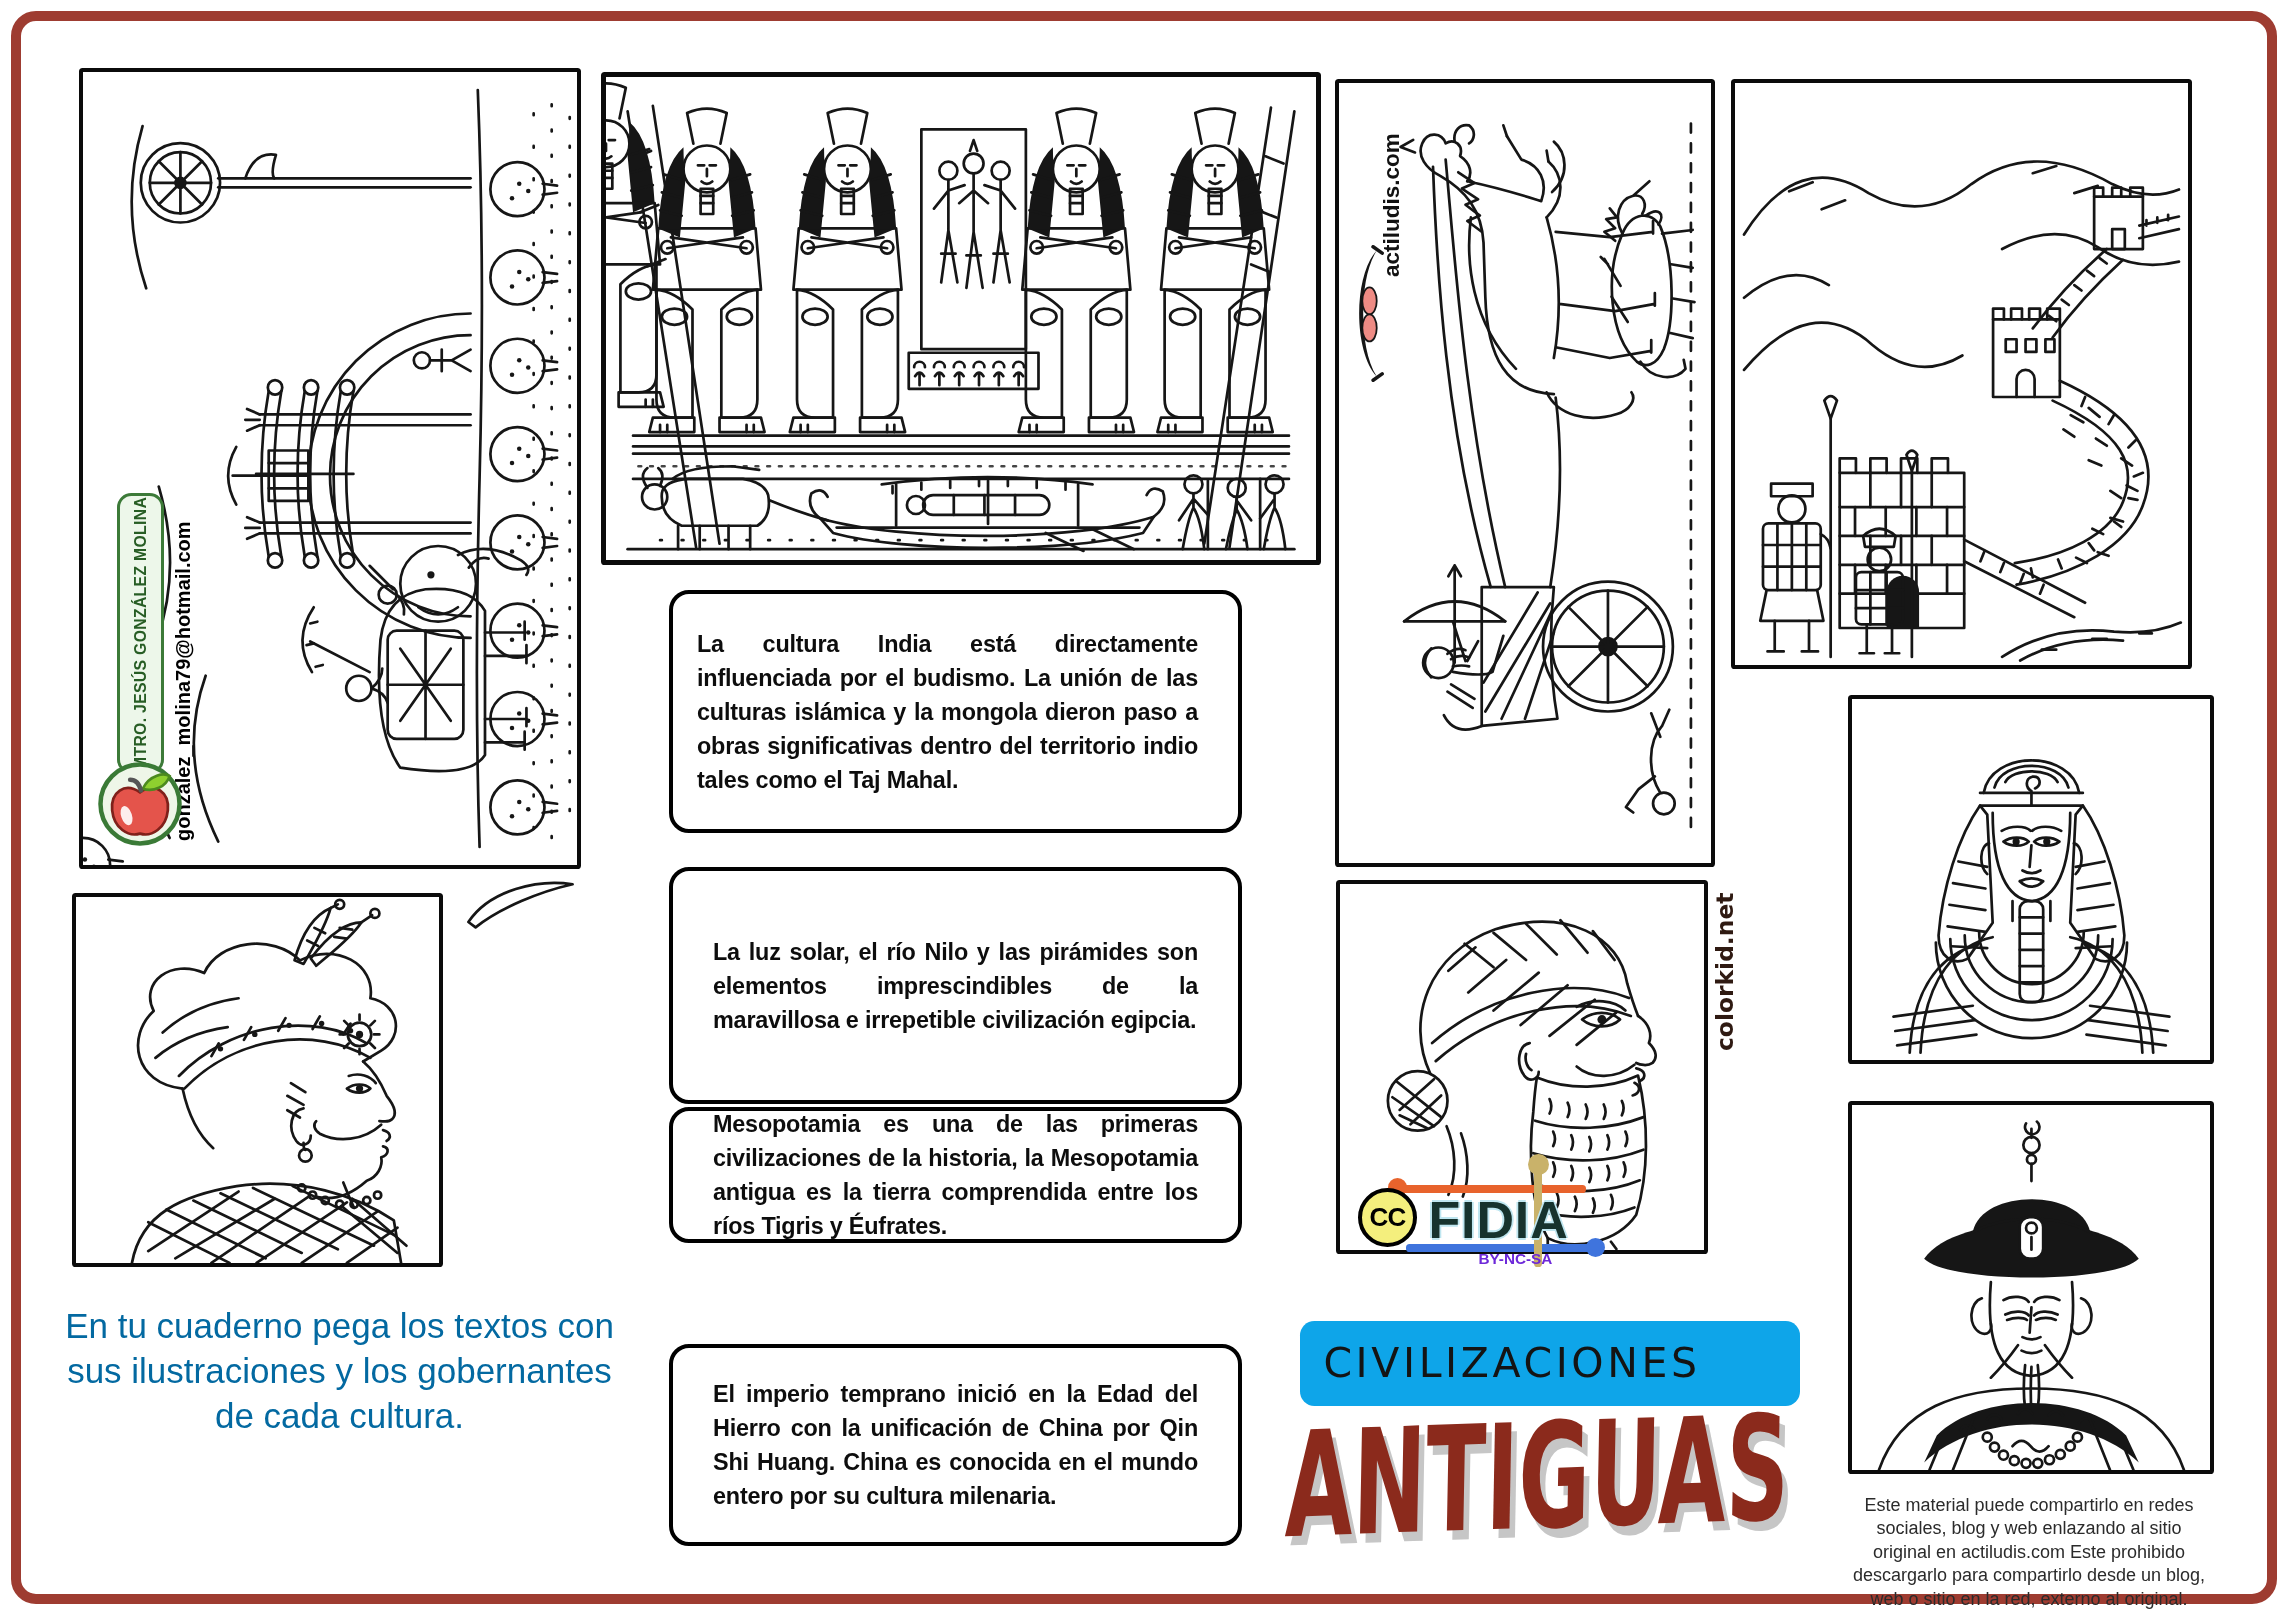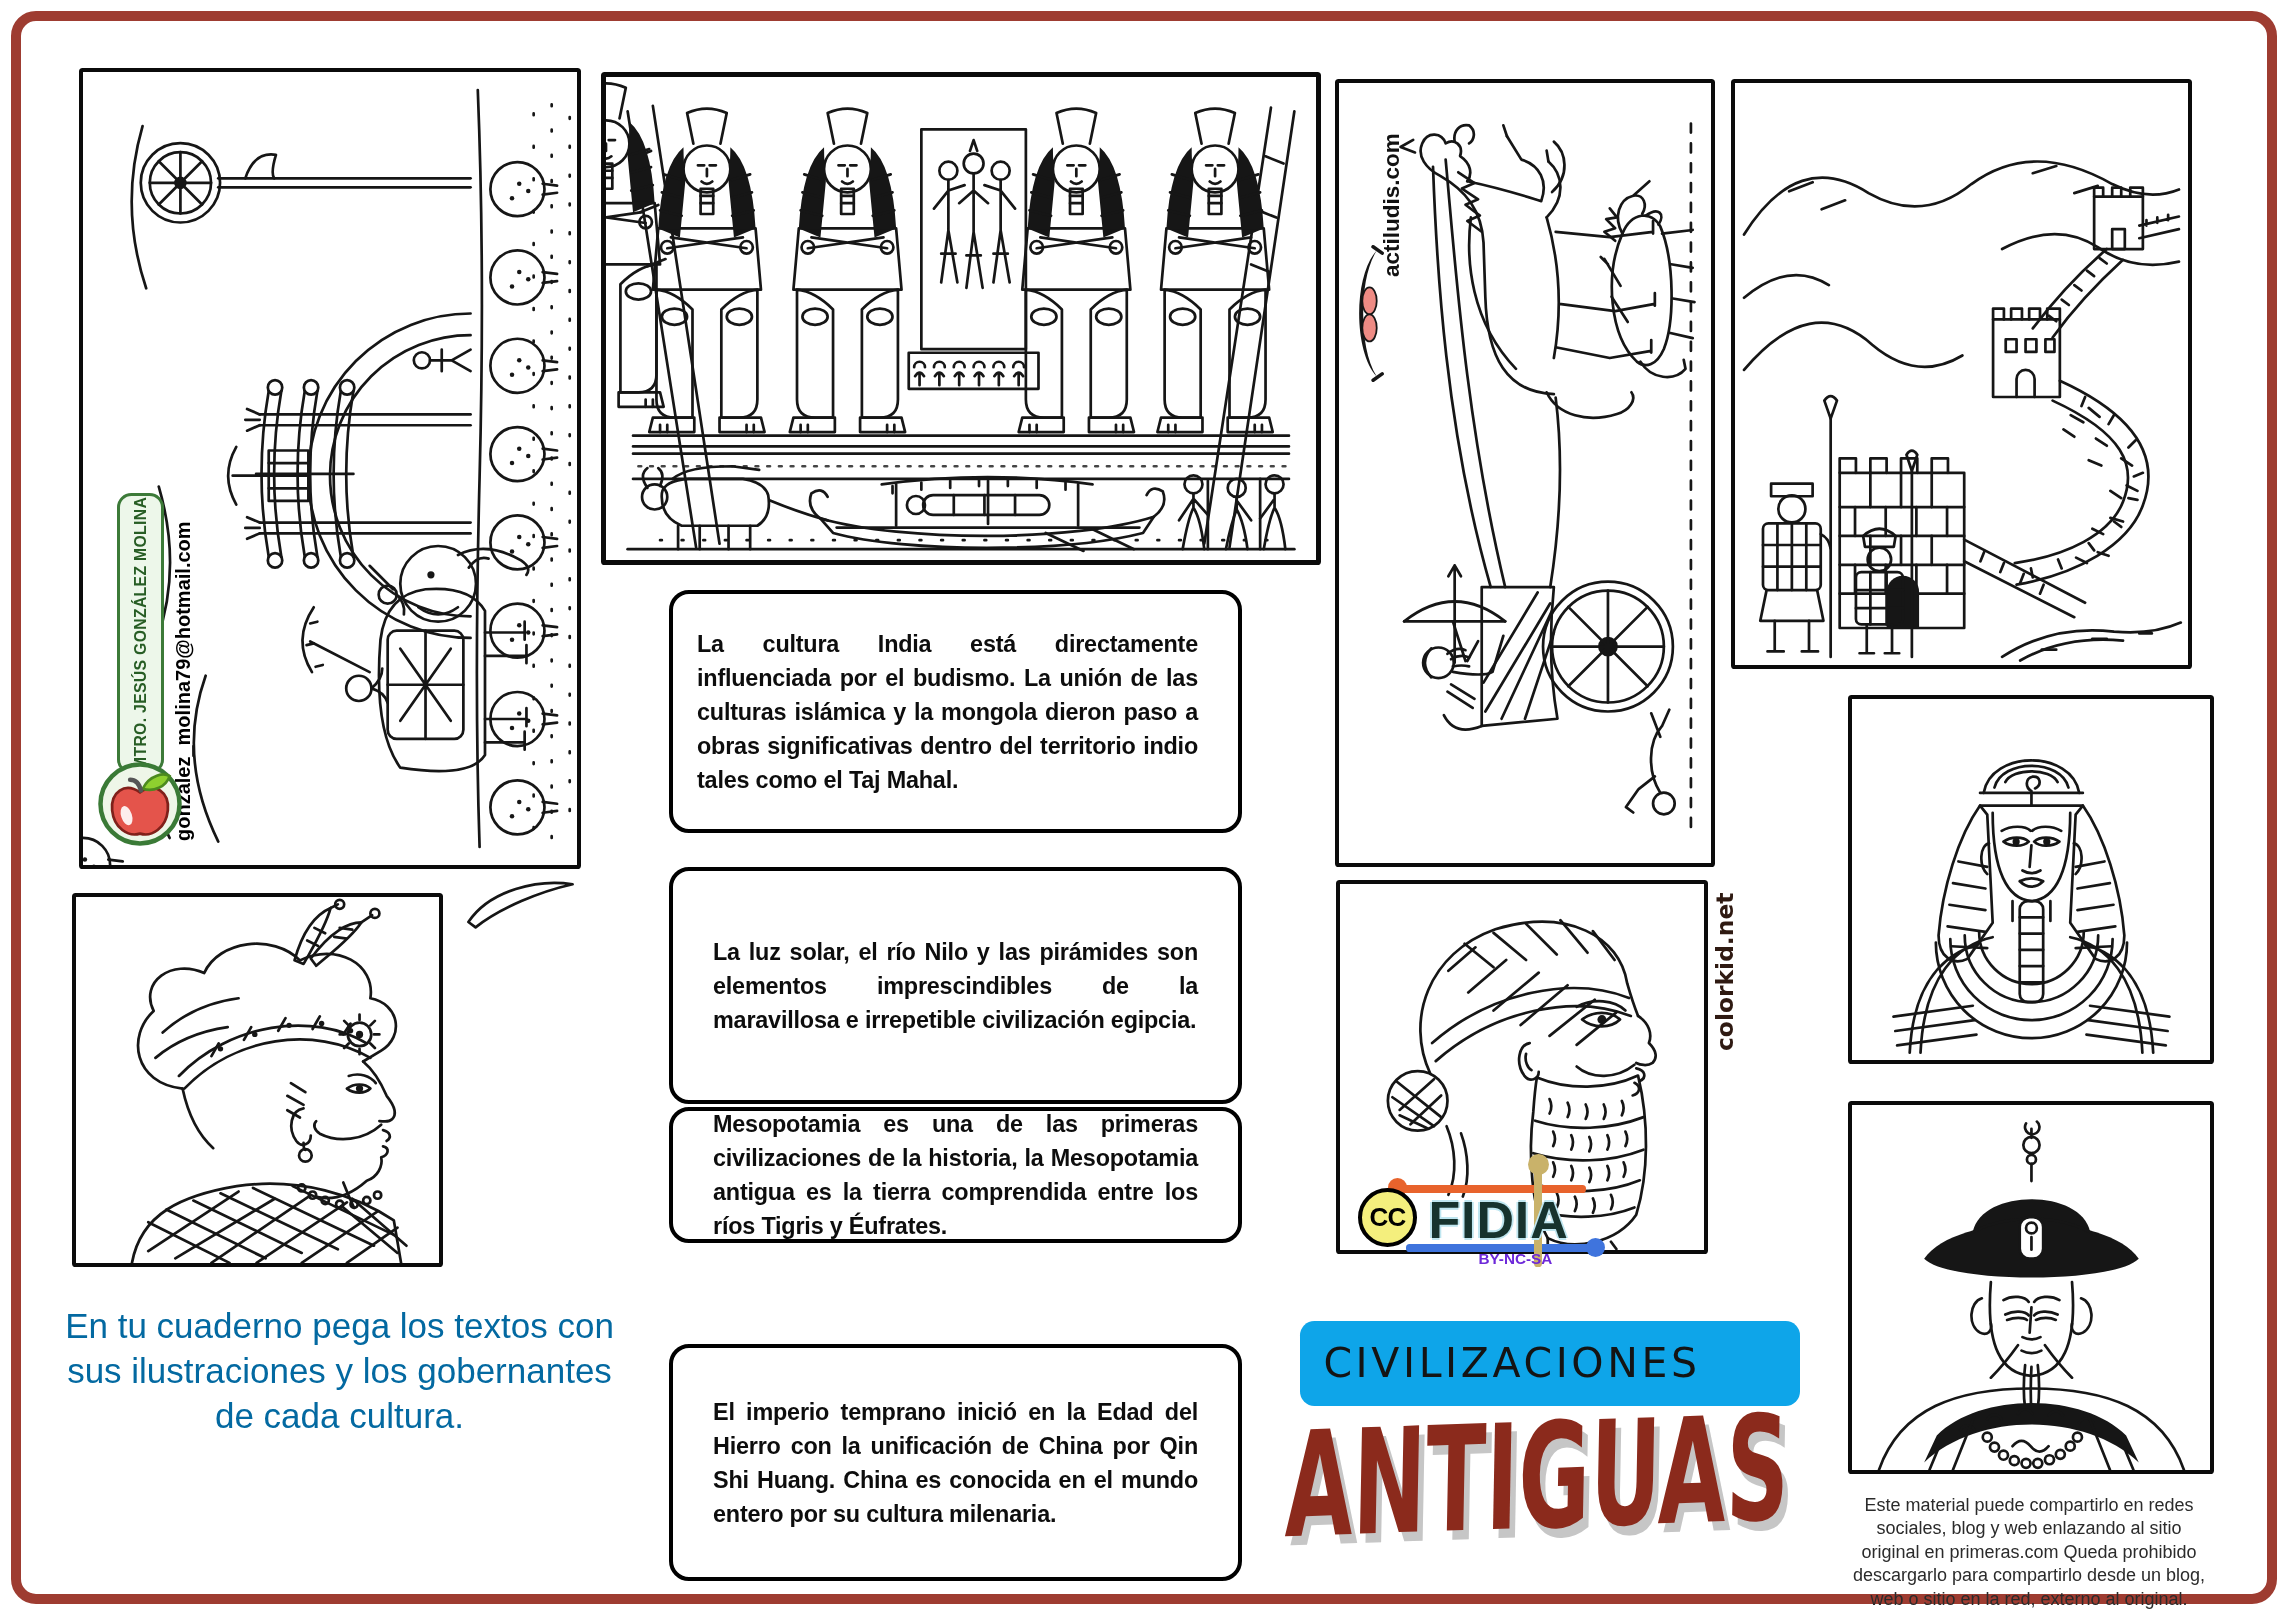--- a/index.html
+++ b/index.html
@@ -262,21 +262,21 @@
 
 <div class="tcard" style="top:590px; height:243px;padding-left:24px;">
   <p>La cultura India está directamente influenciada por el budismo. La unión de las culturas islámica y la mongola dieron paso a obras significativas dentro del territorio indio tales como el Taj Mahal.</p>
 </div>
 <div class="tcard" style="top:867px; height:237px;">
   <p>La luz solar, el río Nilo y las pirámides son elementos imprescindibles de la maravillosa e irrepetible civilización egipcia.</p>
 </div>
 <div class="tcard" style="top:1107px; height:136px;">
   <p>Mesopotamia es una de las primeras civilizaciones de la historia, la Mesopotamia antigua es la tierra comprendida entre los ríos Tigris y Éufrates.</p>
 </div>
-<div class="tcard" style="top:1344px; height:237px;">
+<div class="tcard" style="top:1344px; height:202px;">
   <p>El imperio temprano inició en la Edad del Hierro con la unificación de China por Qin Shi Huang. China es conocida en el mundo entero por su cultura milenaria.</p>
 </div>
 
 <div class="panel" style="left:1335px; top:79px; width:380px; height:788px;">
   <svg class="draw" viewBox="0 0 412 865">
     <g transform="translate(0,865) rotate(-90)">
       <path d="M40,390 H830" stroke-dasharray="10,12"></path>
       <circle cx="240" cy="298" r="72"></circle>
         <circle cx="240" cy="298" r="62"></circle>
         <circle cx="240" cy="298" r="11" class="f"></circle>
@@ -535,14 +535,14 @@
 
 <div class="instruction">En tu cuaderno pega los textos con sus ilustraciones y los gobernantes de cada cultura.</div>
 
 <div class="kicker-box">
   <span>CIVILIZACIONES</span>
 </div>
 <div class="main-title">
   <span>ANTIGUAS</span>
 </div>
 
-<div class="footer-note">Este material puede compartirlo en redes sociales, blog y web enlazando al sitio original en primeras.com  Queda prohibido descargarlo para compartirlo desde un blog, web o sitio en la red, externo al original.</div>
+<div class="footer-note">Este material puede compartirlo en redes sociales, blog y web enlazando al sitio original en actiludis.com  Este prohibido descargarlo para compartirlo desde un blog, web o sitio en la red, externo al original.</div>
 
 
 </body></html>

